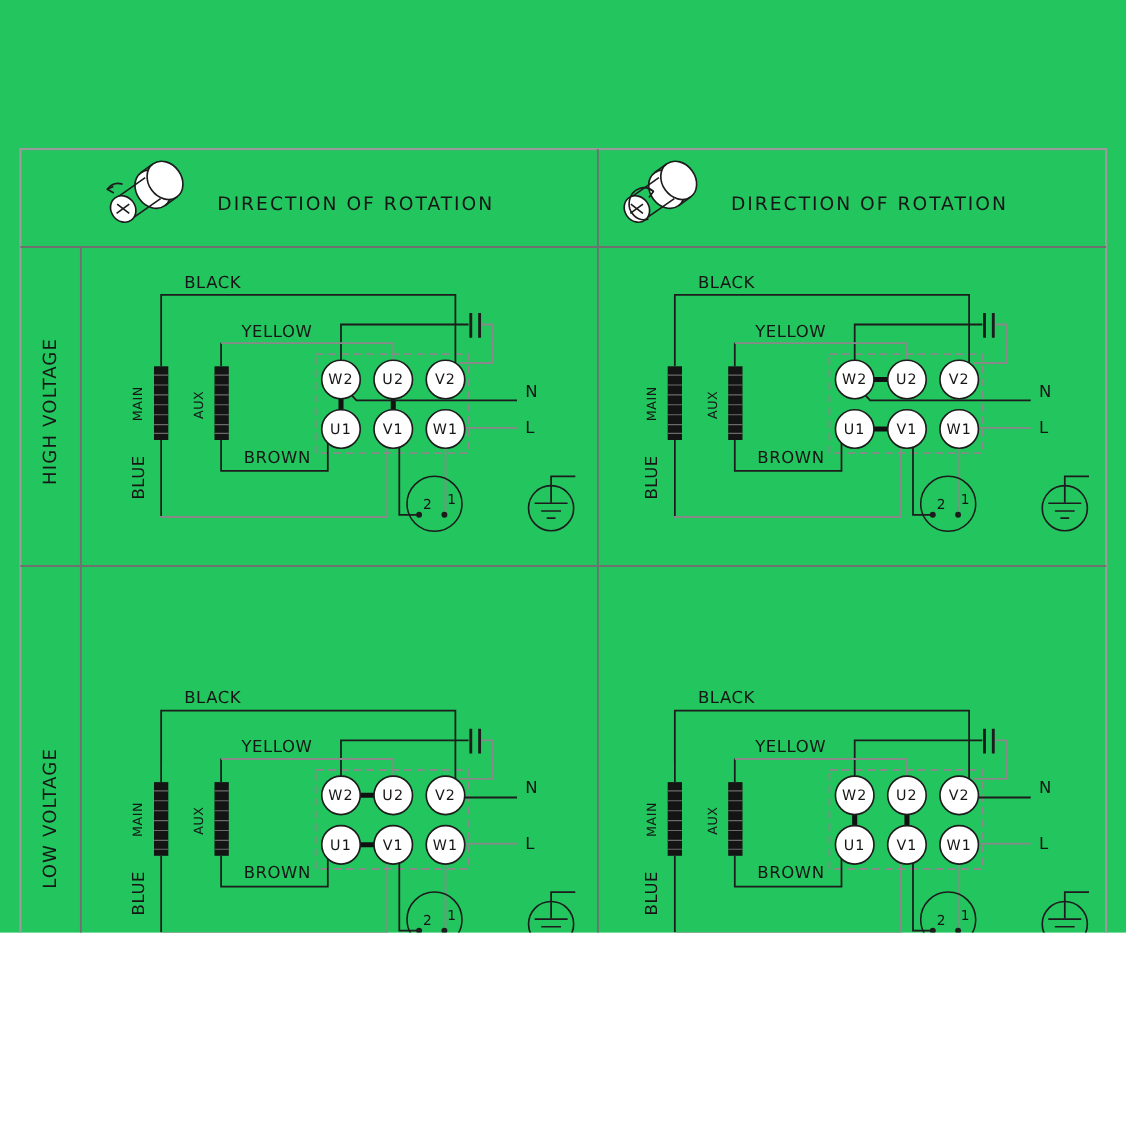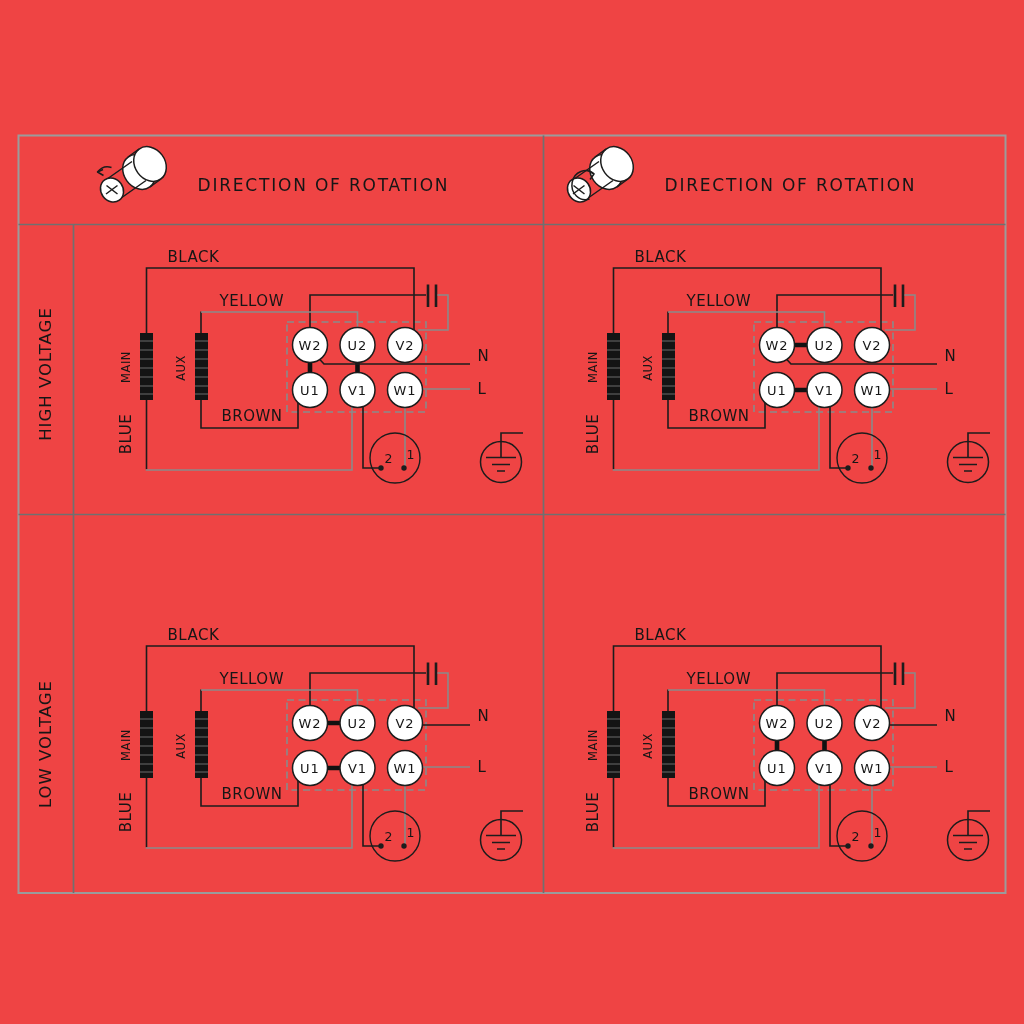--- a/index.html
+++ b/index.html
@@ -1,16 +1,16 @@
 <!DOCTYPE html>
 <html><head>
 <meta charset="utf-8">
 <style>
   html,body{margin:0;padding:0;background:#fff;}
-  .stage{position:relative;width:1024px;height:1024px;background:#ef4444;overflow:hidden;}
+  .stage{position:relative;width:1024px;height:848px;background:#22c55e;overflow:hidden;}
   svg{position:absolute;left:0;top:0;}
   .w{fill:none;stroke-width:1.6;stroke-linecap:butt;stroke-linejoin:miter;}
   .wd{stroke:#1c1c1c;}
   .wg{stroke:#8a8a8a;}
   .thin{stroke-width:1.3;}
   .link{fill:none;stroke:#111;stroke-width:4.6;}
   .term{fill:#fff;stroke:#1c1c1c;stroke-width:1.5;}
   .dash{fill:none;stroke:#8a8a8a;stroke-width:1.6;stroke-dasharray:7 4.5;}
   .plate{fill:none;stroke:#1c1c1c;stroke-width:2.6;}
   .coil{fill:#141414;stroke:none;}

